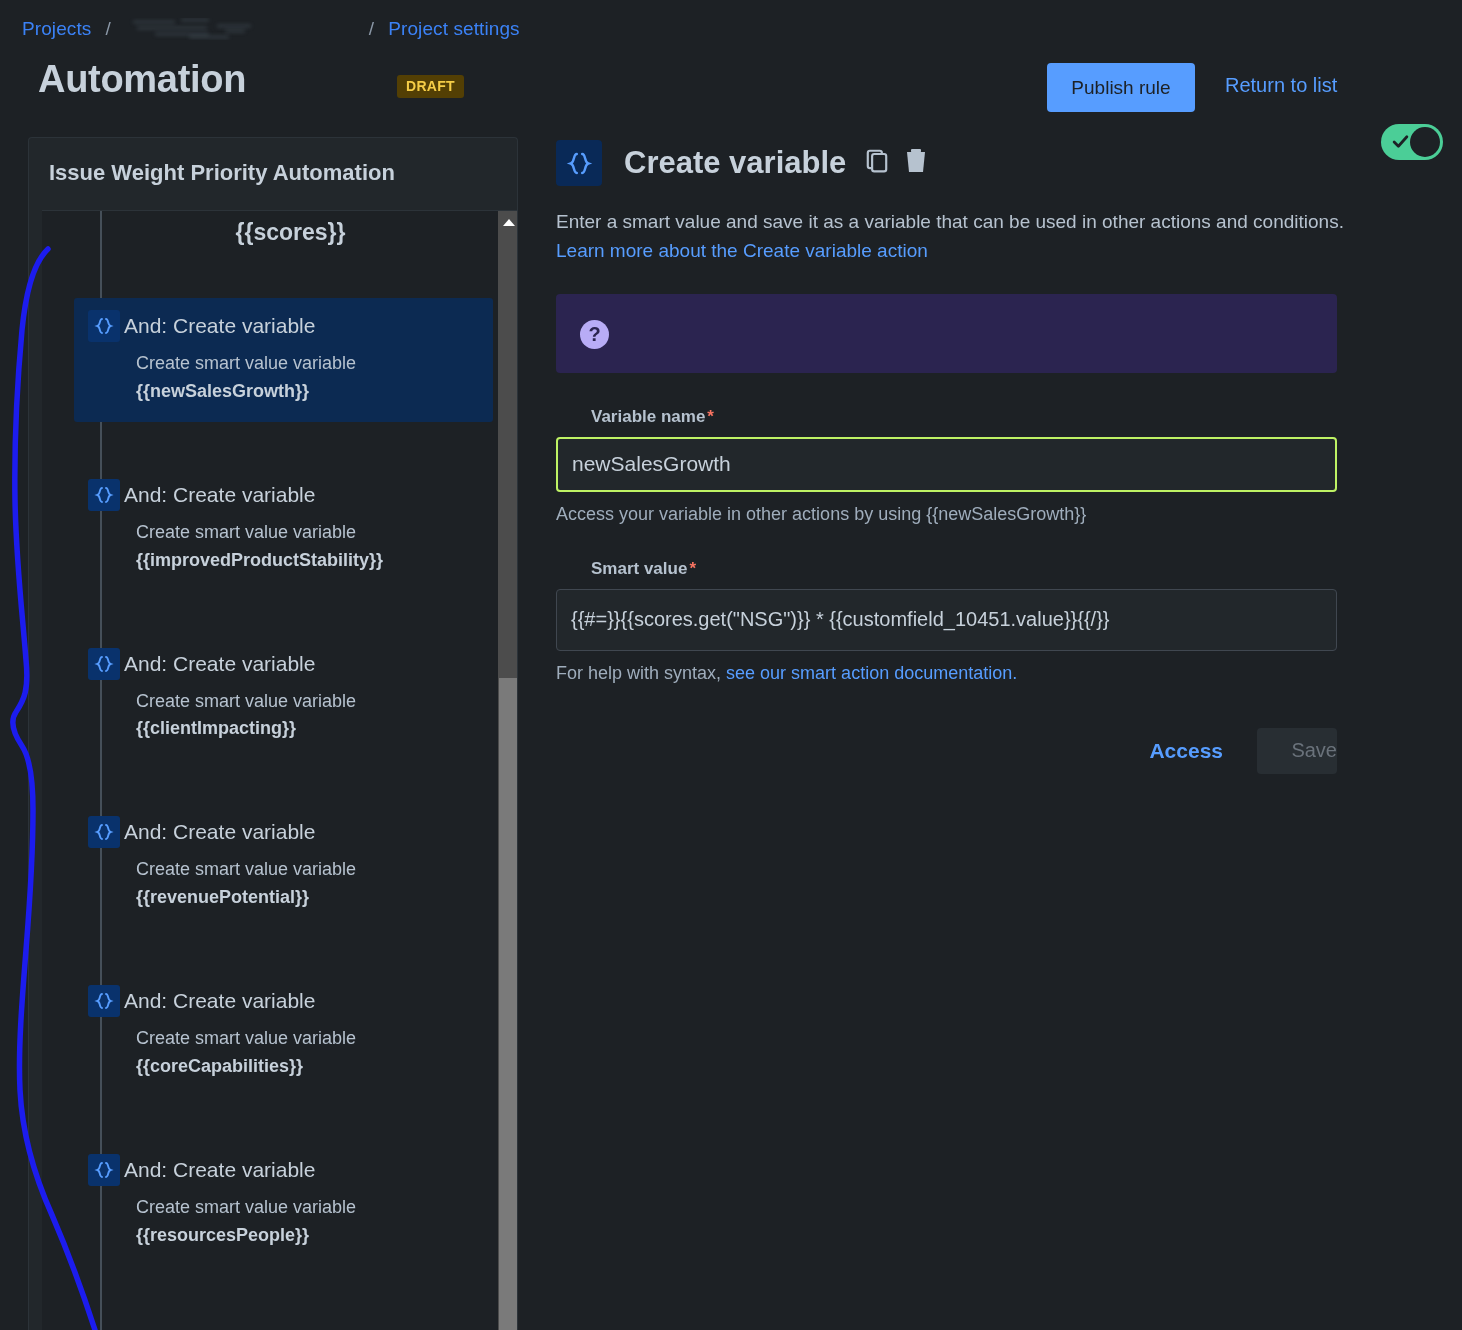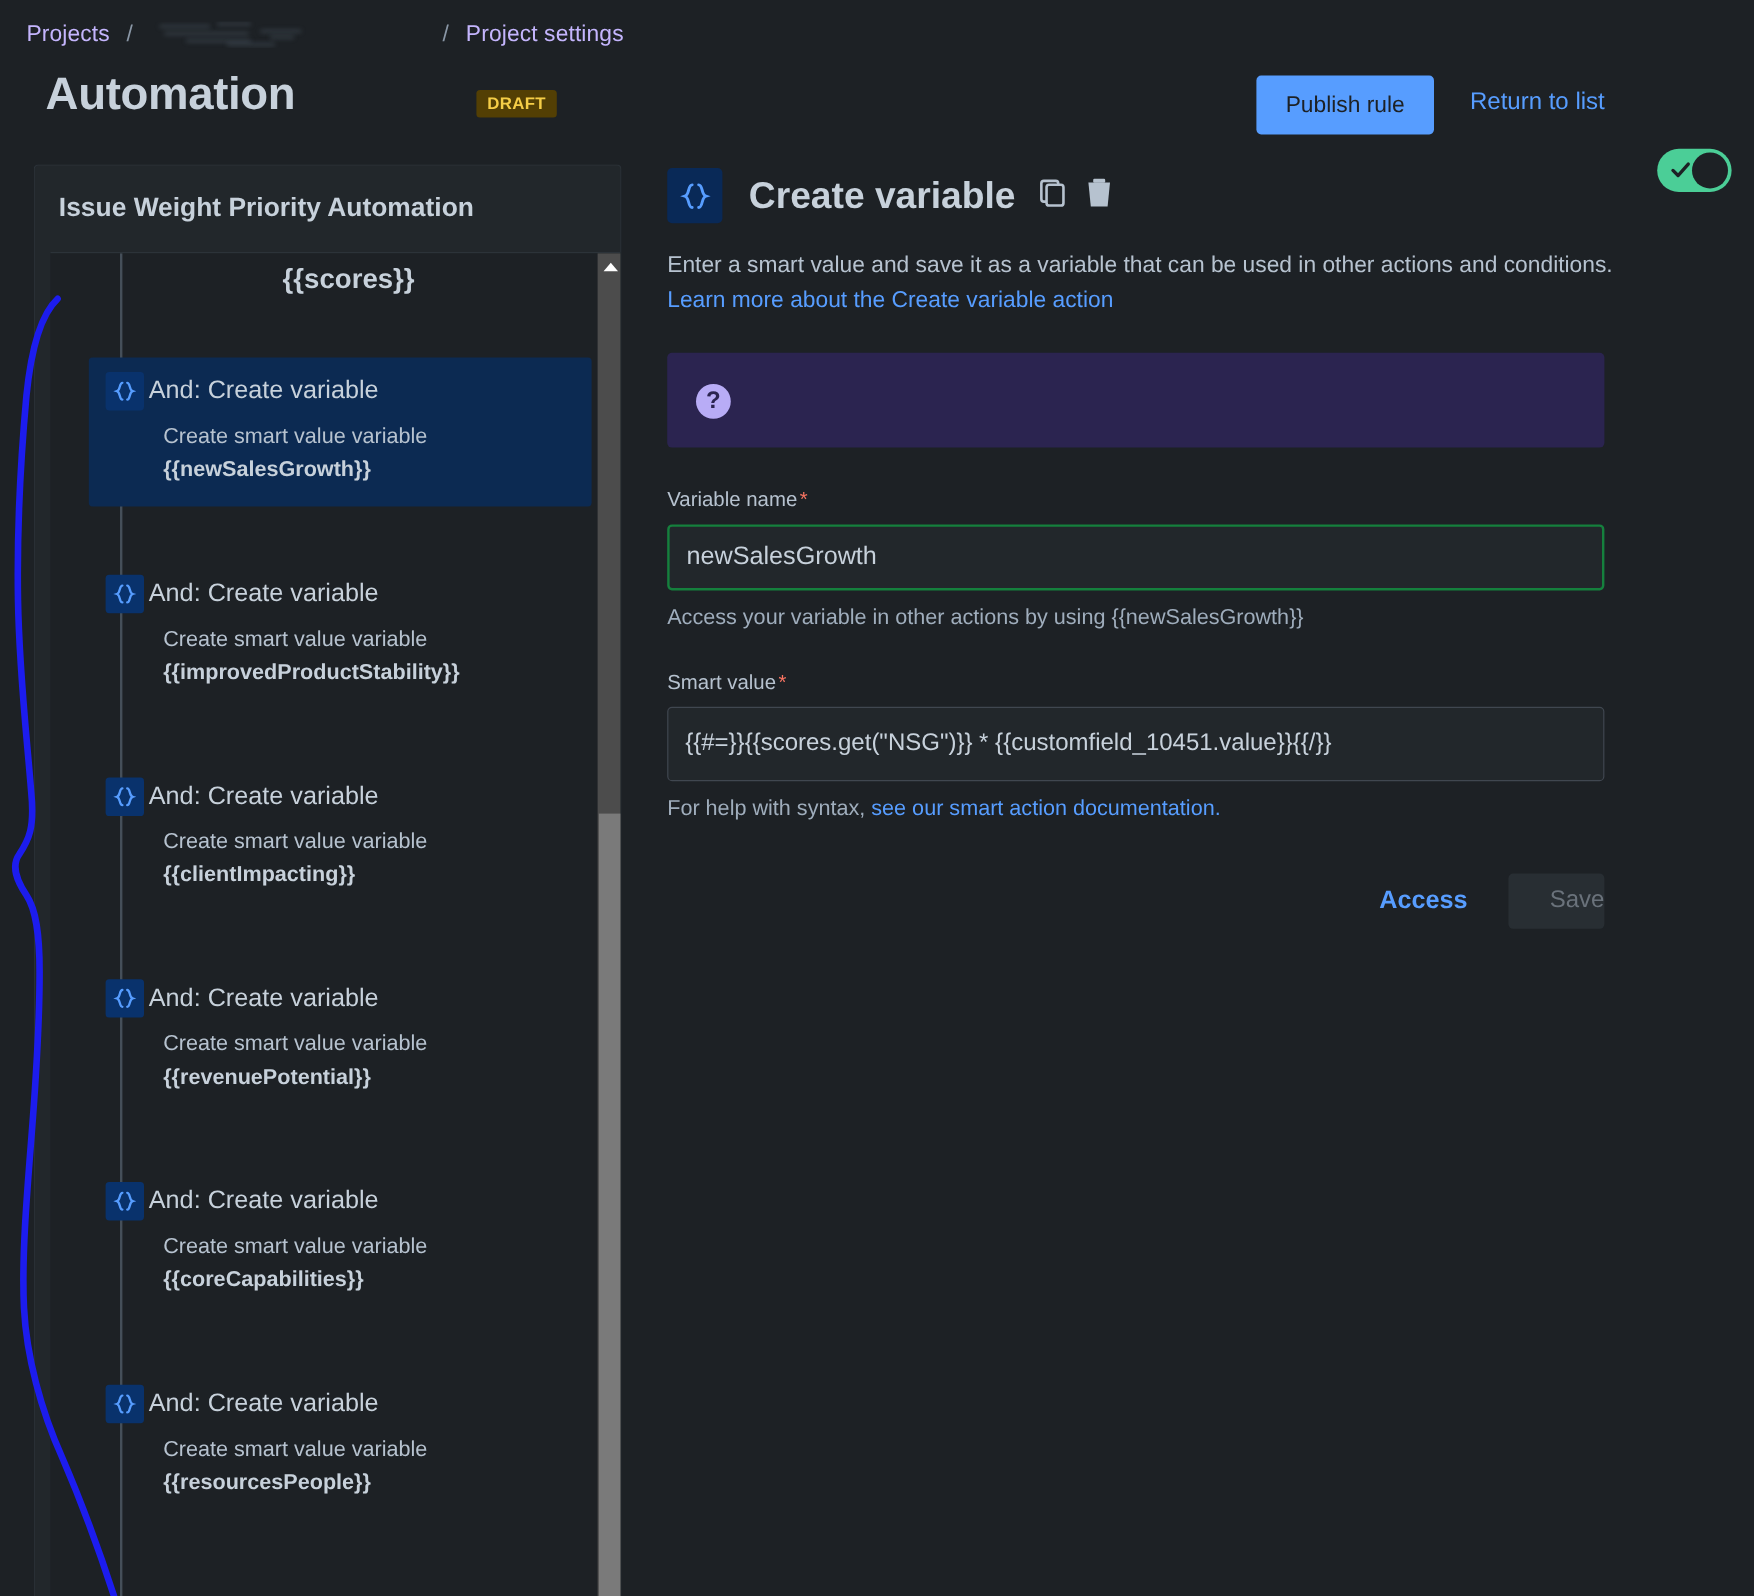--- a/index.html
+++ b/index.html
@@ -14,21 +14,21 @@
   #root { position: relative; width: 1462px; height: 1330px; }
 
   
   .breadcrumb {
     position: absolute;
     left: 22px; top: 18px;
     display: flex; align-items: center;
     font-size: 19px; color: #9fadbc;
     letter-spacing: .1px;
   }
-  .bc-link { color: #c4b5fd; cursor: pointer; }
+  .bc-link { color: #3b82f6; cursor: pointer; }
   .bc-sep { margin: 0 14px; color: #8a97a6; }
   .bc-redacted {
     width: 230px; height: 22px;
     position: relative;
     overflow: hidden;
     border-radius: 2px;
   }
   .bc-redacted i {
     position: absolute; display: block;
     background: #5a6875; opacity: .55;
@@ -205,28 +205,28 @@
     font-size: 20px; font-weight: 700; flex: none;
     margin-top: 4px;
   }
   .info-text {
     margin-left: 22px;
     font-size: 19px; line-height: 1.58; color: #d6d3f0;
   }
 
   .field-label {
     margin-top: 34px;
-    font-size: 17px; font-weight: 400; color: #b6c2cf;
+    font-size: 17px; font-weight: 700; color: #b6c2cf; margin-left: 35px;
   }
   .req { color: #f87462; margin-left: 2px; }
   .text-input {
     margin-top: 10px;
     width: 781px; height: 55px;
     background: #22272b;
-    border: 2px solid #15803d;
+    border: 2px solid #bef264;
     border-radius: 4px;
     color: #c7d1db;
     font-family: inherit; font-size: 21px;
     padding: 0 14px;
     outline: none;
   }
   .helper {
     margin-top: 12px;
     font-size: 18px; color: #9fadbc;
   }

